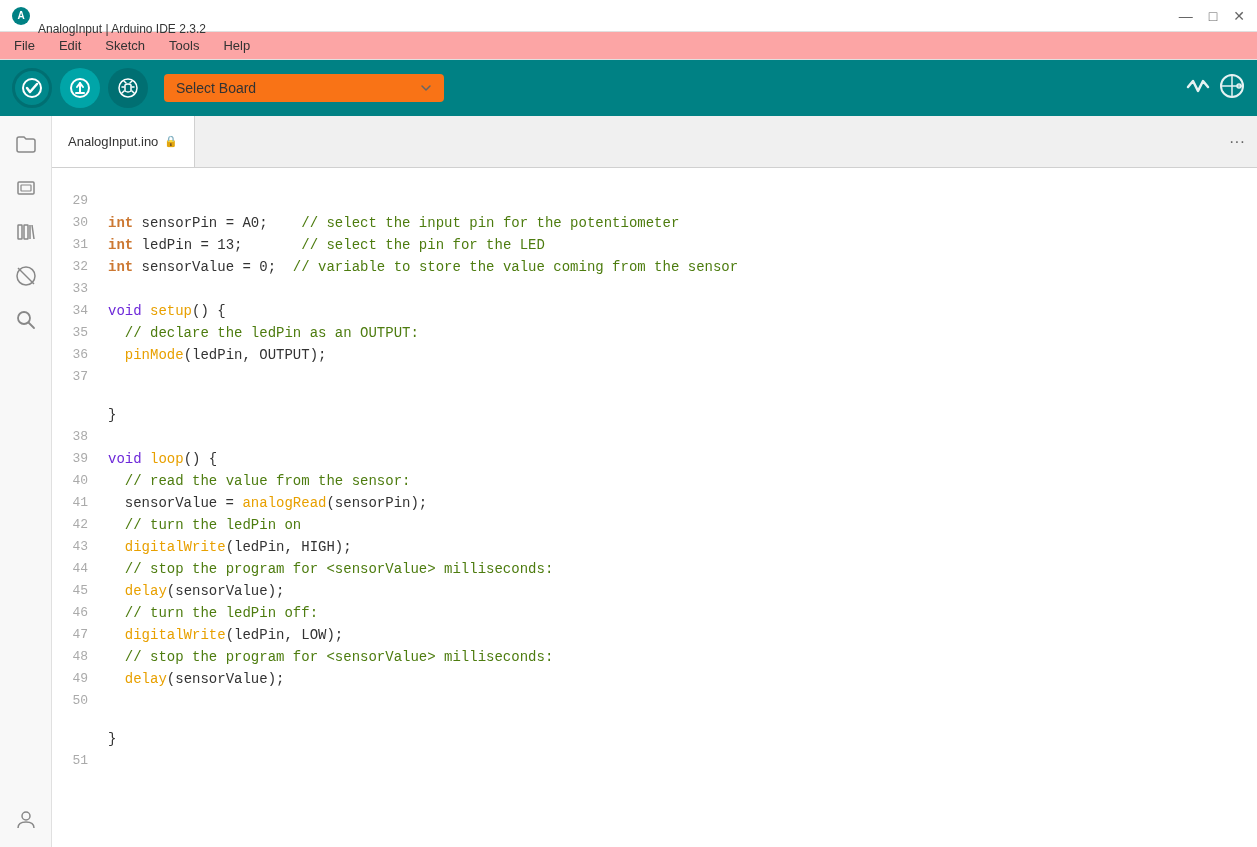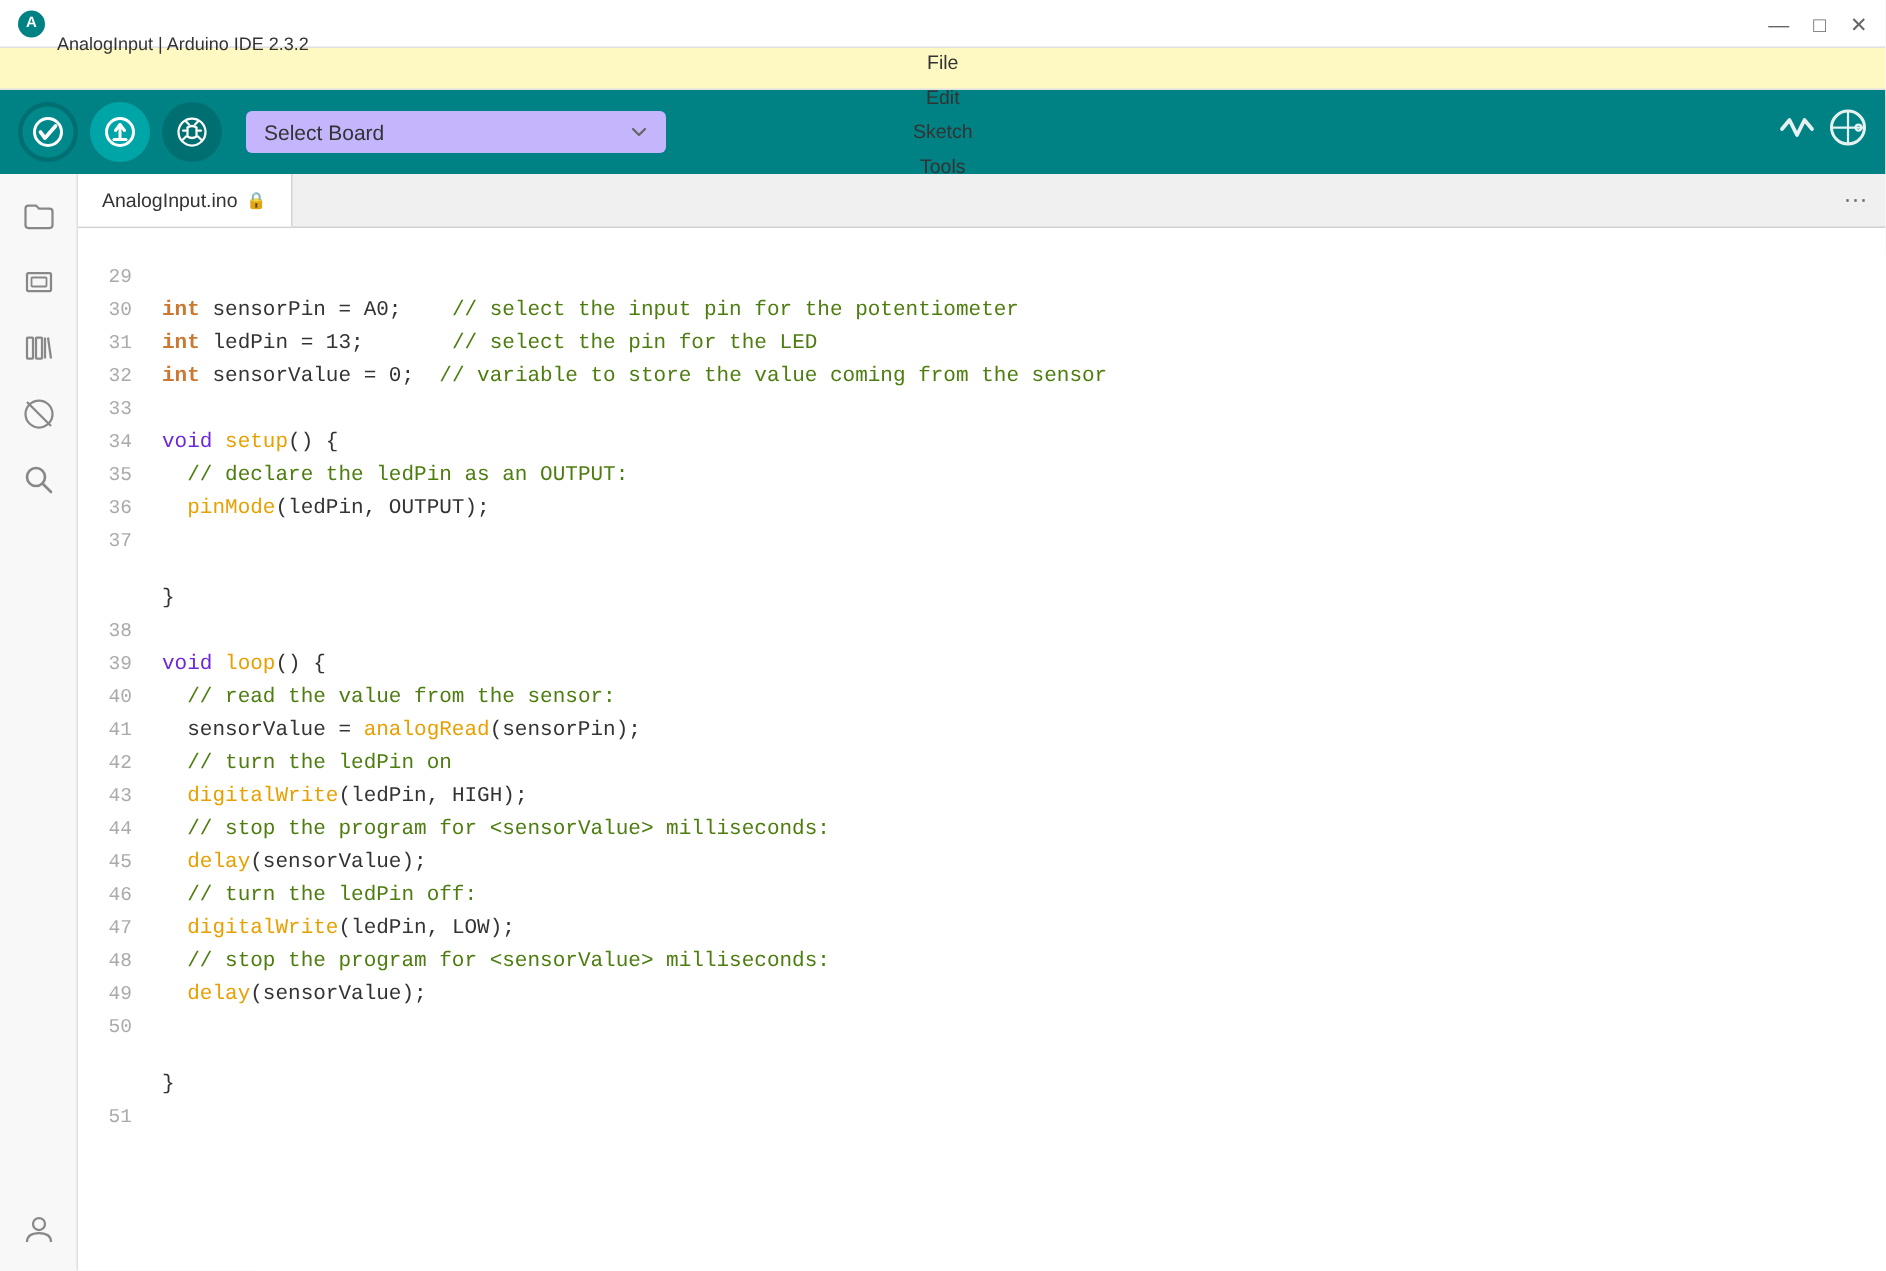--- a/index.html
+++ b/index.html
@@ -39,28 +39,27 @@
     .title-bar-btn {
       font-size: 14px;
       color: #666;
       cursor: pointer;
       background: none;
       border: none;
     }
 
     
     .menu-bar {
-      background: #fef9c3;
+      background: #fca5a5;
       height: 28px;
       display: flex;
       align-items: center;
       padding: 0 4px;
       gap: 4px;
       border-bottom: 1px solid #e0e0e0;
-      flex-direction: column;
     }
     .menu-item {
       padding: 2px 10px;
       font-size: 13px;
       color: #333;
       cursor: pointer;
       border-radius: 3px;
     }
 
     
@@ -76,21 +75,21 @@
       width: 40px; height: 40px;
       border-radius: 50%;
       border: none;
       cursor: pointer;
       display: flex; align-items: center; justify-content: center;
       font-size: 18px;
     }
 
     .board-selector {
       margin-left: 8px;
-      background: #c4b5fd;
+      background: #f97316;
       border: none;
       border-radius: 4px;
       padding: 6px 12px;
       font-size: 14px;
       color: #333;
       display: flex;
       align-items: center;
       gap: 8px;
       min-width: 280px;
       cursor: pointer;
@@ -140,21 +139,21 @@
     
     .editor-area {
       flex: 1;
       display: flex;
       flex-direction: column;
       background: #ffffff;
     }
 
     
     .tab-bar {
-      height: 36px;
+      height: 52px;
       background: #f0f0f0;
       display: flex;
       align-items: stretch;
       border-bottom: 1px solid #d0d0d0;
     }
     .tab {
       display: flex;
       align-items: center;
       padding: 0 16px;
       gap: 6px;

